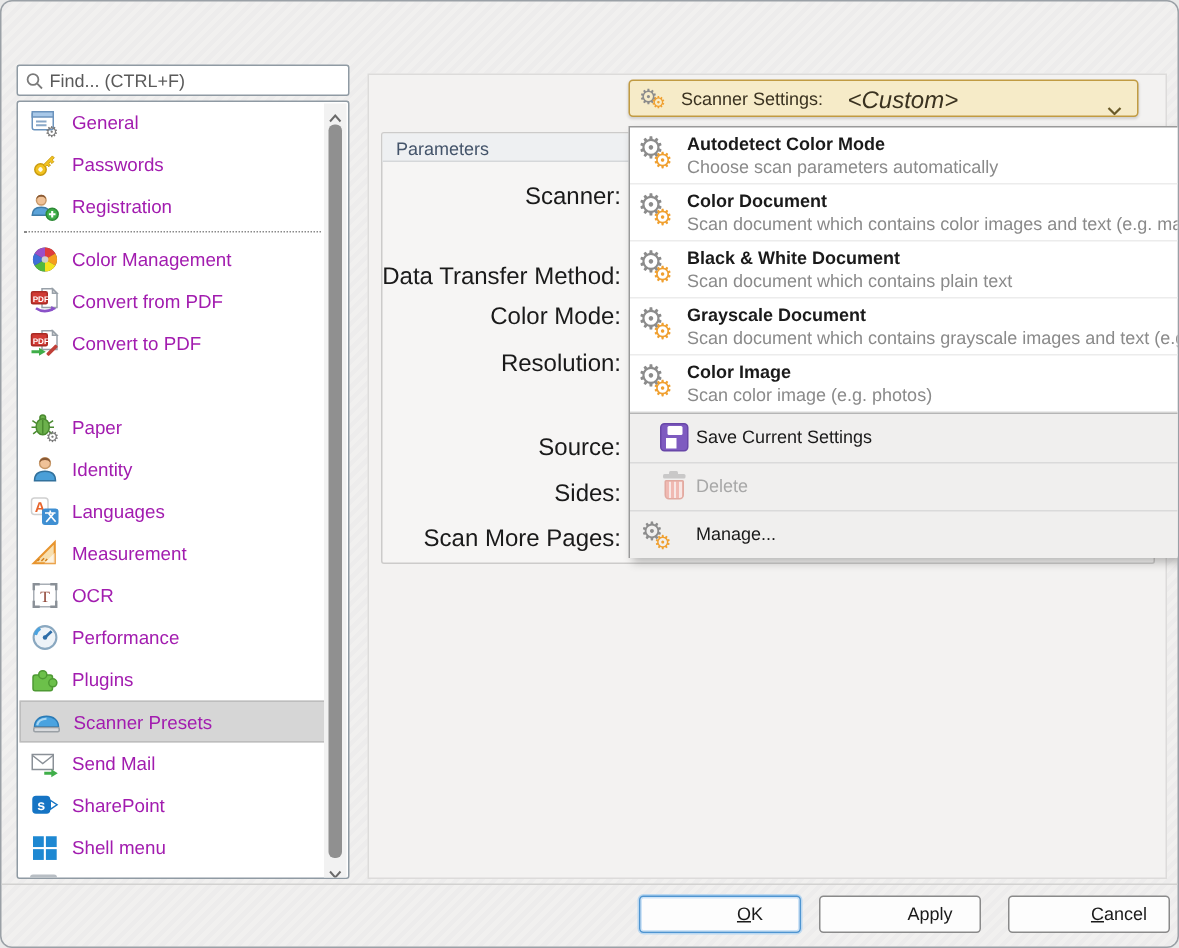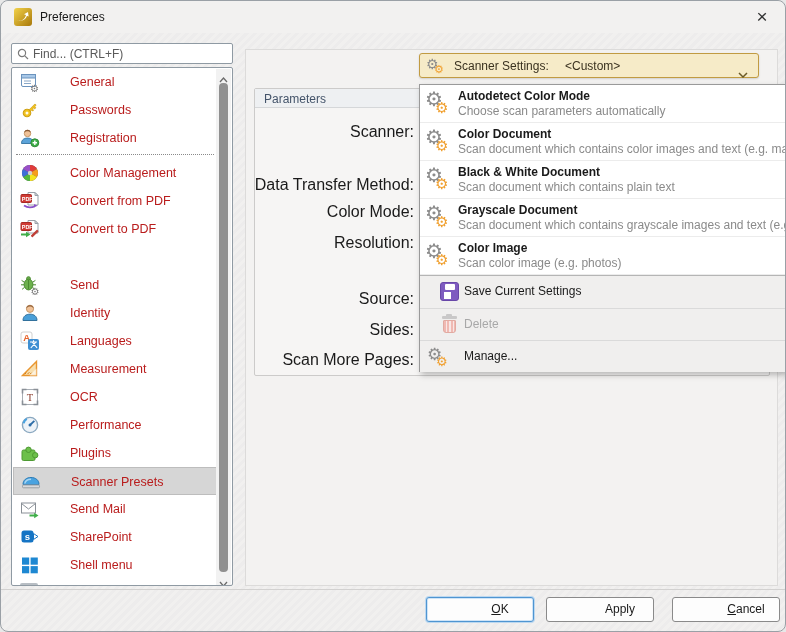--- a/index.html
+++ b/index.html
@@ -17,37 +17,37 @@
   
   #search-box { position:absolute; left:10px; top:42px; width:222px; height:21px; background:#fff; border:1px solid #8f9aa3; border-radius:2px; }
   #search-box svg { position:absolute; left:5px; top:4px; }
   #search-input { position:absolute; left:21px; top:1px; width:196px; height:17px; border:none; outline:none; font-size:12px; color:#444; font-family:"Liberation Sans",sans-serif; background:transparent; }
   #search-input::placeholder { color:#5a5a5a; opacity:1; }
   #sidebar-list { position:absolute; left:10px; top:66px; width:222px; height:519px; background:#fff; border:1px solid #8f9aa3; border-radius:2px; overflow:hidden; }
   .srow { position:absolute; left:1px; width:205px; height:28px; }
   .srow.sel { background:#d6d6d6; border:1px solid #bdbdbd; }
   .sic { position:absolute; left:7px; top:4px; width:20px; height:20px; }
   .sic svg { width:20px; height:20px; }
-  .slab { position:absolute; left:35px; top:7px; font-size:12.5px; color:#b91c1c; white-space:nowrap;margin-left:22px; }
+  .slab { position:absolute; left:35px; top:7px; font-size:12.5px; color:#a21caf; white-space:nowrap; }
   #side-sep { position:absolute; left:4px; top:86px; width:198px; border-top:1px dotted #8a8a8a; }
   .partial-ic { position:absolute; left:8px; top:515px; width:18px; height:6px; background:#b8bec4; border-radius:2px 2px 0 0; }
   
   #side-scroll { position:absolute; right:1px; top:1px; width:15px; height:517px; background:#f2f2f2; }
   .scr-arrow { position:absolute; left:0; width:15px; height:13px; text-align:center; }
   .scr-thumb { position:absolute; left:3px; top:14px; width:9px; height:489px; background:#909090; border-radius:4px; }
   
   #main-panel { position:absolute; left:244px; top:48px; width:533px; height:537px; background:#f3f2f1; border:1px solid #dcdbda; }
   #param-group { position:absolute; left:253px; top:87px; width:516px; height:288px; border:1px solid #cccbca; background:#f6f5f4; border-radius:2px; }
   #param-header { position:absolute; left:0; top:0; width:100%; height:19px; background:#eef0f2; border-bottom:1px solid #d5d7d9; }
   #param-title { position:absolute; left:9px; top:3px; font-size:12px; color:#44546a; }
   .flabel { position:absolute; right:371px; width:200px; text-align:right; font-size:16px; color:#1a1a1a; white-space:nowrap; }
   
   #scanner-dd { position:absolute; left:418px; top:52px; width:340px; height:25px; background:#f6ebc8; border:1px solid #c19b42; border-radius:3px; box-shadow:0 1px 2px rgba(0,0,0,.15); }
   #scanner-dd .dd-label { position:absolute; left:34px; top:5px; font-size:12px; color:#3a3220; }
-  #scanner-dd .dd-value { position:absolute; left:145px; top:5px; font-size:12px; color:#3a3220; }
+  #scanner-dd .dd-value { position:absolute; left:145px; top:5px; font-size:16px; color:#3a3220;font-style:italic; }
   #scanner-dd .chev { position:absolute; right:10px; top:10px; }
   
   .gears { position:relative; display:inline-block; }
   .gears .g1 { position:absolute; color:#8c8c8c; line-height:1; }
   .gears .g2 { position:absolute; color:#f0a030; line-height:1; }
   .gears-sm { width:24px; height:18px; } .gears-sm .g1 { left:0; top:-1px; font-size:14px; } .gears-sm .g2 { left:8px; top:6px; font-size:11px; }
   .gears-lg { width:30px; height:30px; } .gears-lg .g1 { left:0; top:0; font-size:20px; } .gears-lg .g2 { left:10px; top:11px; font-size:15px; }
   .gears-md { width:26px; height:24px; } .gears-md .g1 { left:0; top:0; font-size:17px; } .gears-md .g2 { left:9px; top:9px; font-size:13px; }
   
   #preset-menu { position:absolute; left:418px; top:83px; width:372px; height:288px; background:#fff; border:1px solid #9a9a9a; box-shadow:2px 3px 6px rgba(0,0,0,.25); }
@@ -75,36 +75,20 @@
   #footer-sep { position:absolute; left:0px; top:588px; width:786px; border-top:1px solid #d2d1d0; }
   .btn { position:absolute; top:596px; width:108px; height:25px; background:#fdfdfd; border:1px solid #8a8a8a; border-radius:3px; font-size:12px; color:#1a1a1a; text-align:center; line-height:23px;padding-left:40px; }
   .btn.focused { border:1px solid #4f95d1; box-shadow:inset 0 0 0 1px #cfe4f7, 0 0 0 1px #bcd8f0; }
   .u { text-decoration:underline; }
 </style>
 </head>
 <body>
 
 <div id="window">
 
-  <div id="titlebar">
-    <span class="app-icon">
-      <svg width="18" height="18" viewBox="0 0 18 18">
-        <defs>
-            <linearGradient id="gold" x1="0" y1="0" x2="1" y2="1">
-          <stop offset="0" stop-color="#f2d24a"></stop>
-              <stop offset="1" stop-color="#a8780a"></stop>
-        </linearGradient>
-          </defs>
-        <rect width="18" height="18" rx="3" fill="url(#gold)"></rect>
-        <path d="M2.5 12.5c4.5 1 8.5-1 9.5-5.5l-2-.7 4-2.3.6 4.6-1.6-.9C11.8 12 7.5 13.7 2.5 12.5z" fill="#fff"></path>
-      </svg>
-    </span>
-    <span class="title">Preferences</span>
-    <div id="close-btn">×</div>
-  </div>
 
   <div id="search-box">
     <svg width="12" height="12" viewBox="0 0 12 12">
       <circle cx="5" cy="5" r="3.6" fill="none" stroke="#7a7a7a" stroke-width="1.2"></circle>
       <line x1="7.8" y1="7.8" x2="11" y2="11" stroke="#7a7a7a" stroke-width="1.2"></line>
     </svg>
     <input id="search-input" placeholder="Find... (CTRL+F)" style="">
   </div>
 
   <div id="sidebar-list">
@@ -183,21 +167,21 @@
     </div>
 
 
     <div class="srow" style="top:203px">
       <span class="sic"><svg viewBox="0 0 20 20">
         <circle cx="8.5" cy="3.6" r="1.9" fill="#6cb14c" stroke="#4a8a30"></circle>
         <ellipse cx="8.5" cy="9.5" rx="4.4" ry="5.4" fill="#6cb14c" stroke="#4a8a30"></ellipse>
         <path d="M8.5 4.8v9.4M4.3 7.2L1.6 5.4M4.1 9.8H1M4.5 12.4l-2.4 1.9M12.7 7.2l2.7-1.8M12.9 9.8H16M12.5 12.4l2.4 1.9" stroke="#4a8a30"></path>
         <text x="10.5" y="19.5" font-size="10" fill="#7a7a7a">⚙</text>
           </svg></span>
-      <span class="slab">Send</span>
+      <span class="slab">Paper</span>
     </div>
 
     <div class="srow" style="top:231px">
       <span class="sic"><svg viewBox="0 0 20 20">
         <circle cx="10" cy="5.8" r="3.6" fill="#f0c298" stroke="#c89868"></circle>
         <path d="M10 2.2c-2.2 0-3.6 1.4-3.6 3.2 1-1.4 2-1.8 3.6-1.8s2.6.4 3.6 1.8c0-1.8-1.4-3.2-3.6-3.2z" fill="#8a5a34"></path>
         <path d="M3 17.5c0-4.5 3.2-6.3 7-6.3s7 1.8 7 6.3z" fill="#4a9fd8" stroke="#32719c"></path>
           </svg></span>
       <span class="slab">Identity</span>
     </div>

